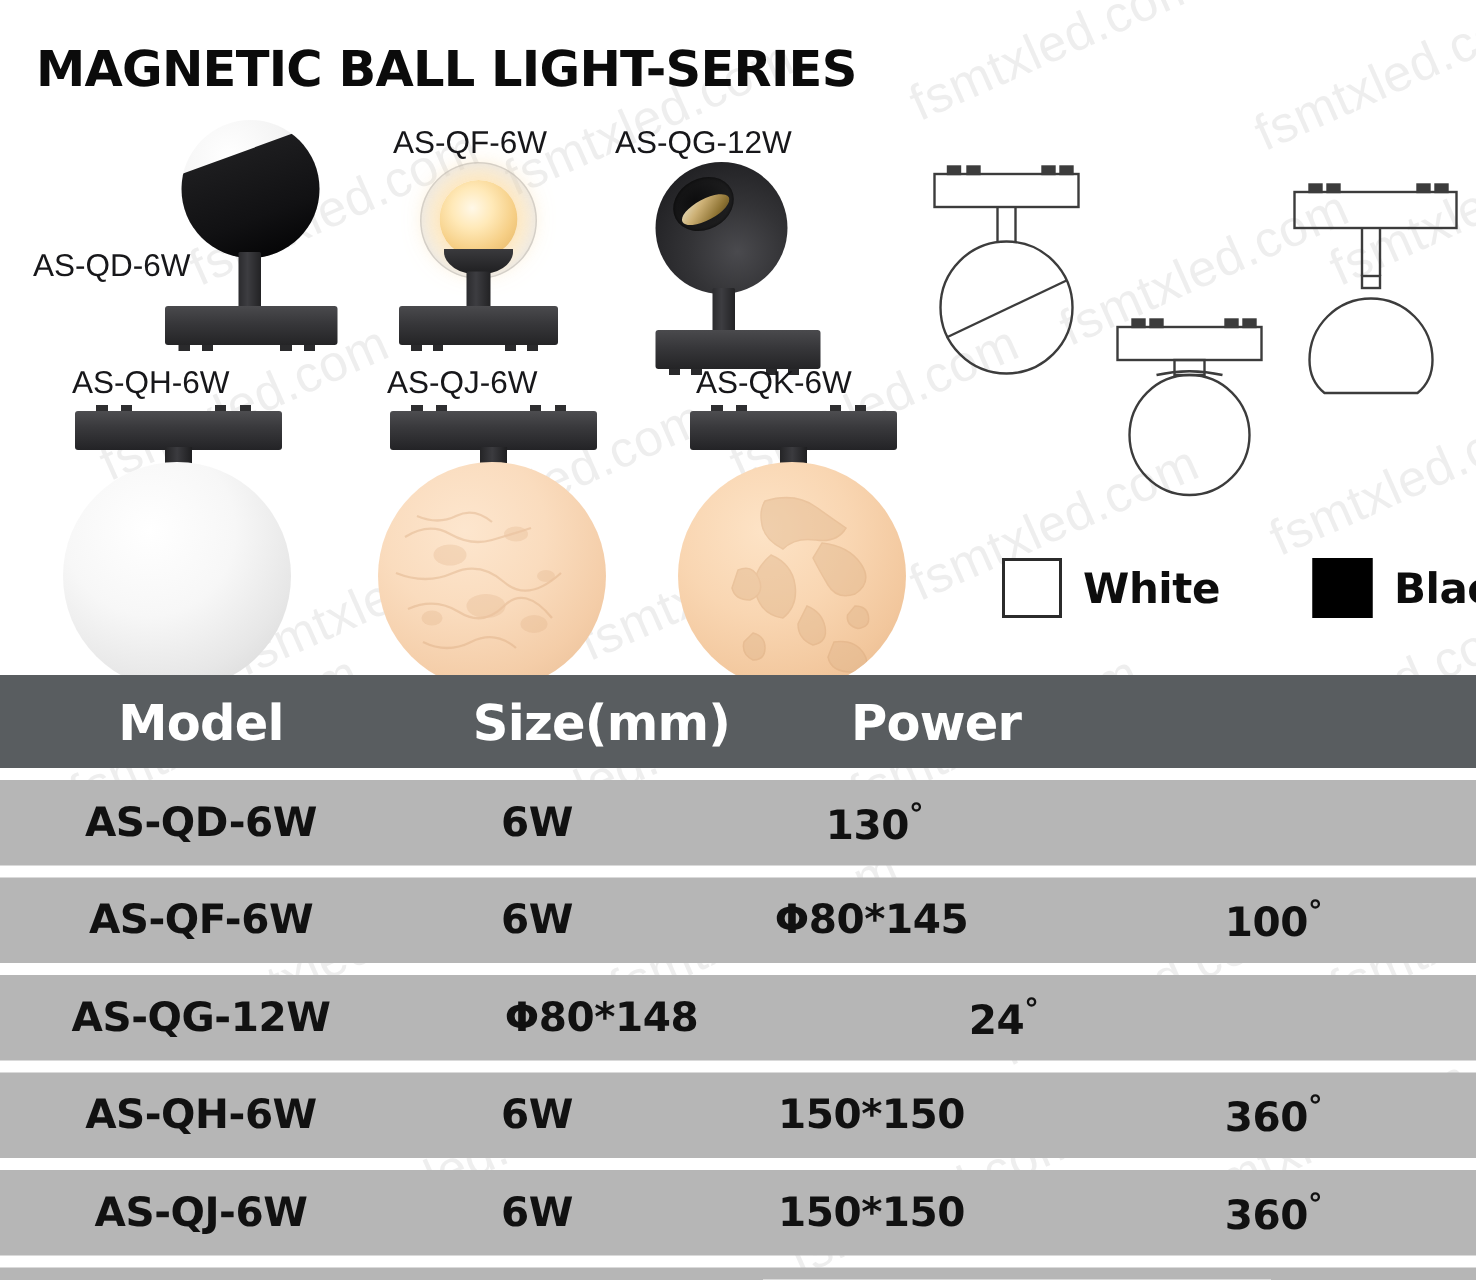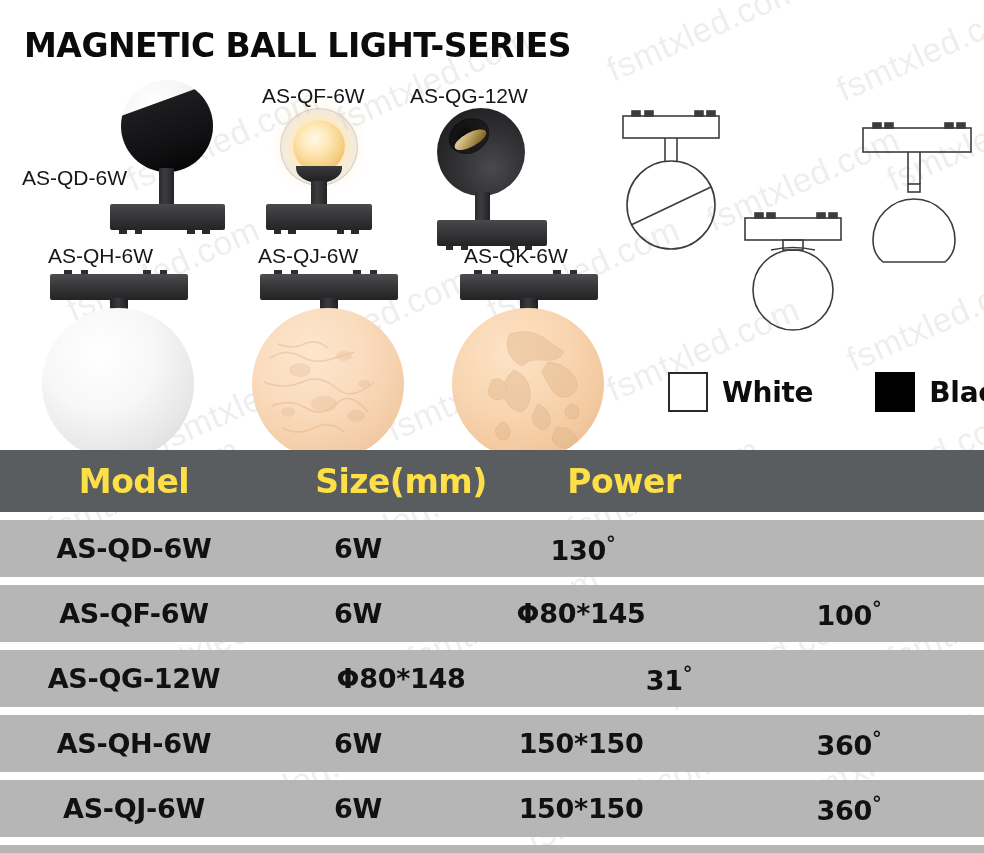--- a/index.html
+++ b/index.html
@@ -199,21 +199,21 @@
   }
 
   
   .table { position: absolute; left: 0; top: 450px; width: 984px; }
   .trow { display: flex; width: 984px; align-items: center; }
   .thead {
     height: 62px;
     background: #595d60;
   }
   .thead .cell {
-    color: #fde047;
+    color: #ffffff;
     font-size: 33px;
     font-weight: 700;
     font-family: "DejaVu Sans", sans-serif;
     letter-spacing: -0.5px;
   }
   .tbody-row {
     height: 57px;
     background: #b6b6b6;
     margin-top: 8px;
   }
@@ -407,21 +407,21 @@
         </div>
         <div class="trow tbody-row" style="background: rgb(182, 182, 182);">
           <div class="cell c-model">AS-QF-6W</div>
           <div class="cell c-power">6W</div>
           <div class="cell c-size">Φ80*145</div>
           <div class="cell c-angle"><span>100</span><span class="deg">°</span></div>
         </div>
         <div class="trow tbody-row" style="background: rgb(182, 182, 182);">
           <div class="cell c-model">AS-QG-12W</div>
           <div class="cell c-size">Φ80*148</div>
-          <div class="cell c-angle"><span>31</span><span class="deg">°</span></div>
+          <div class="cell c-angle"><span>24</span><span class="deg">°</span></div>
         </div>
         <div class="trow tbody-row" style="background: rgb(182, 182, 182);">
           <div class="cell c-model">AS-QH-6W</div>
           <div class="cell c-power">6W</div>
           <div class="cell c-size">150*150</div>
           <div class="cell c-angle"><span>360</span><span class="deg">°</span></div>
         </div>
         <div class="trow tbody-row" style="background: rgb(182, 182, 182);">
           <div class="cell c-model">AS-QJ-6W</div>
           <div class="cell c-power">6W</div>

